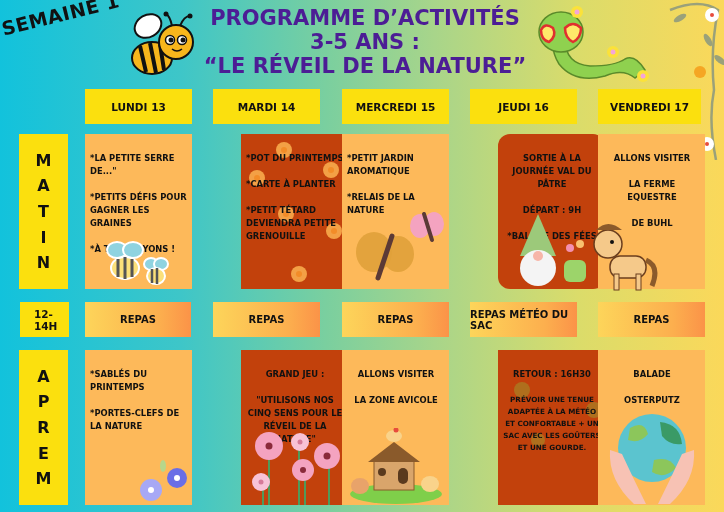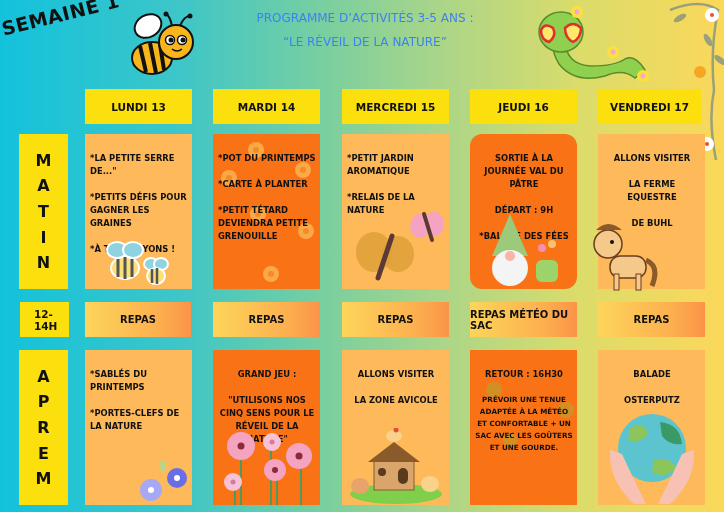--- a/index.html
+++ b/index.html
@@ -11,38 +11,38 @@
     color: #111;
   }
   .abs { position: absolute; }
   .semaine {
     left: 2px; top: 18px; font-size: 19px; font-weight: 900; letter-spacing: 0.5px;
     transform: rotate(-14deg); transform-origin: left center; color: #111;
     font-family: "DejaVu Sans", sans-serif;
   }
   .title {
     left: 200px; top: 6px; width: 330px; text-align: center;
-    font-weight: 400; font-size: 12px; line-height: 24px; color: #3b82f6;
+    font-weight: 700; font-size: 21px; line-height: 24px; color: #4c1d95;
   }
   .hdr {
     background: #fbe00e; display: flex; align-items: center; justify-content: center;
     font-weight: 900; font-size: 10.5px; color: #111;
   }
   .side {
     background: #fbe00e; display: flex; flex-direction: column; align-items: center; justify-content: space-evenly;
     font-weight: 900; font-size: 16px; color: #111; padding: 10px 0;
   }
   .side-small { font-size: 10.5px; justify-content: center; }
   .card {
     font-weight: 900; font-size: 8.4px; line-height: 13px; color: #111; overflow: hidden;
     padding: 18px 4px 4px 5px;
   }
   .card.center { text-align: center; }
   .orange { background: #fdb95a; }
-  .lemon { background: #f97316; }
+  .lemon { background: #c2410c; margin-left: 28px; }
   .card p { margin-bottom: 13px; }
   .repas {
     background: linear-gradient(90deg, #fdd55a 0%, #fcaf4e 70%, #fb9348 100%);
     display: flex; align-items: center; justify-content: center;
     font-weight: 900; font-size: 10px; color: #111;
   }
   .deco { position: absolute; pointer-events: none; }
   .note { font-size: 7.2px; line-height: 12px; }
 </style>
 </head>

